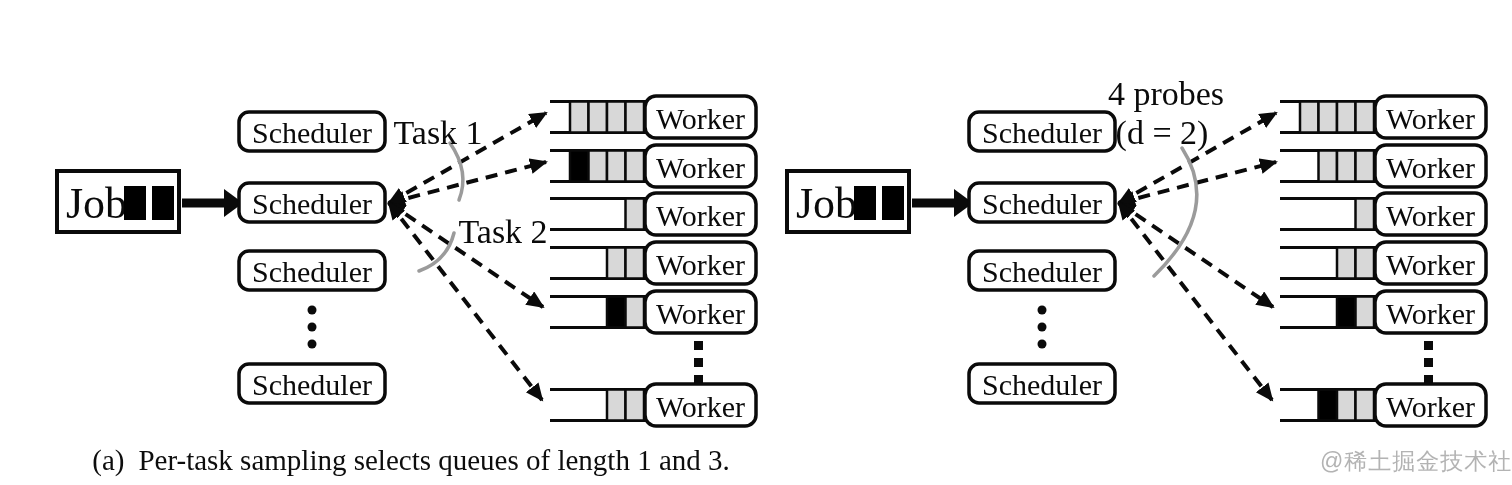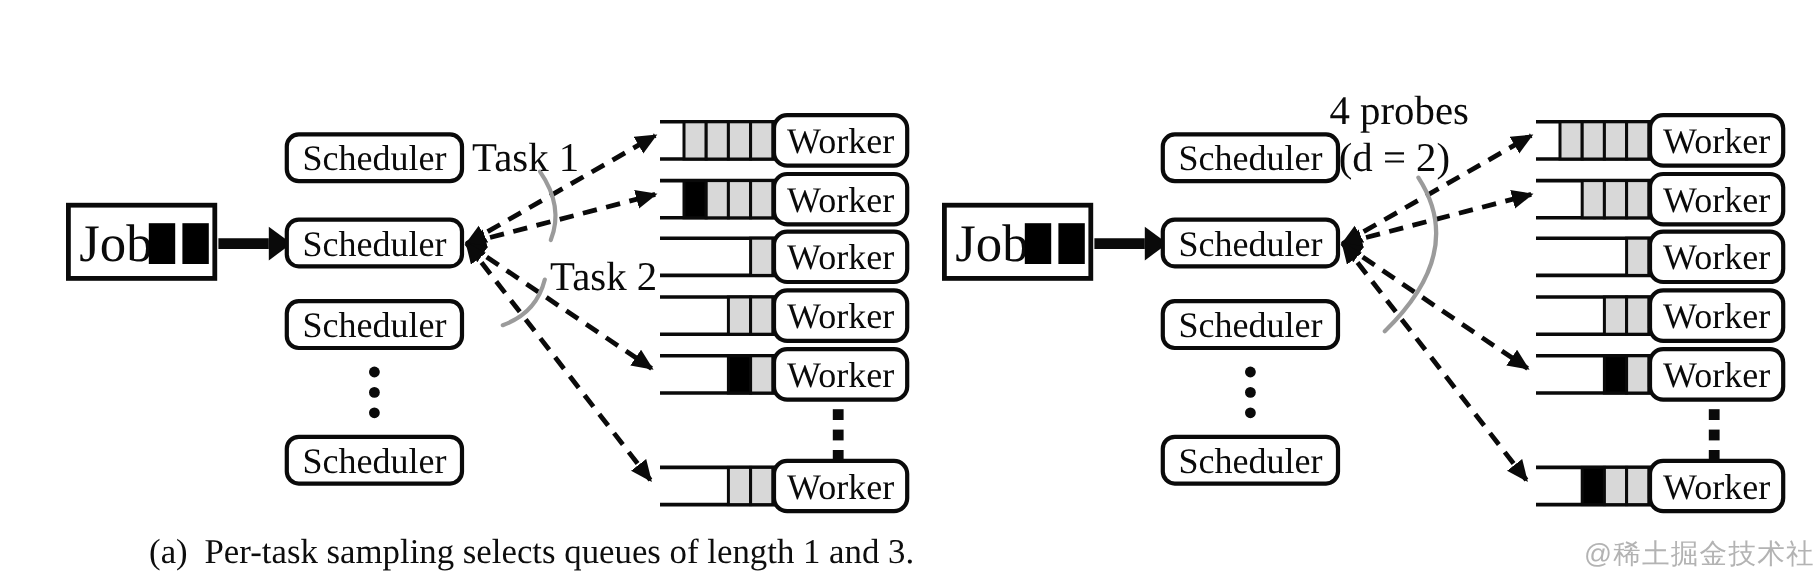--- a/index.html
+++ b/index.html
@@ -12,21 +12,21 @@
   }
   svg{position:absolute;left:0;top:0;}
   svg text{font-family:"Liberation Serif","DejaVu Serif",serif;fill:#0a0a0a;}
   .caption{
     position:absolute;top:444px;
     white-space:nowrap;
     font-size:29px;color:#0d0d0d;
     transform:translateX(-50%);
   }
   .caption .cap-label{margin-right:14px;}
-  #caption-a{left:411px;margin-left:32px;}
+  #caption-a{left:411px;}
   #caption-b{left:1141px;}
   .watermark{
     position:absolute;left:1320px;top:446px;
     font-size:23px;letter-spacing:1px;
     font-family:"Liberation Sans","DejaVu Sans",sans-serif;
     color:rgba(168,168,168,0.88);
     white-space:nowrap;
   }
 </style>
 </head>

